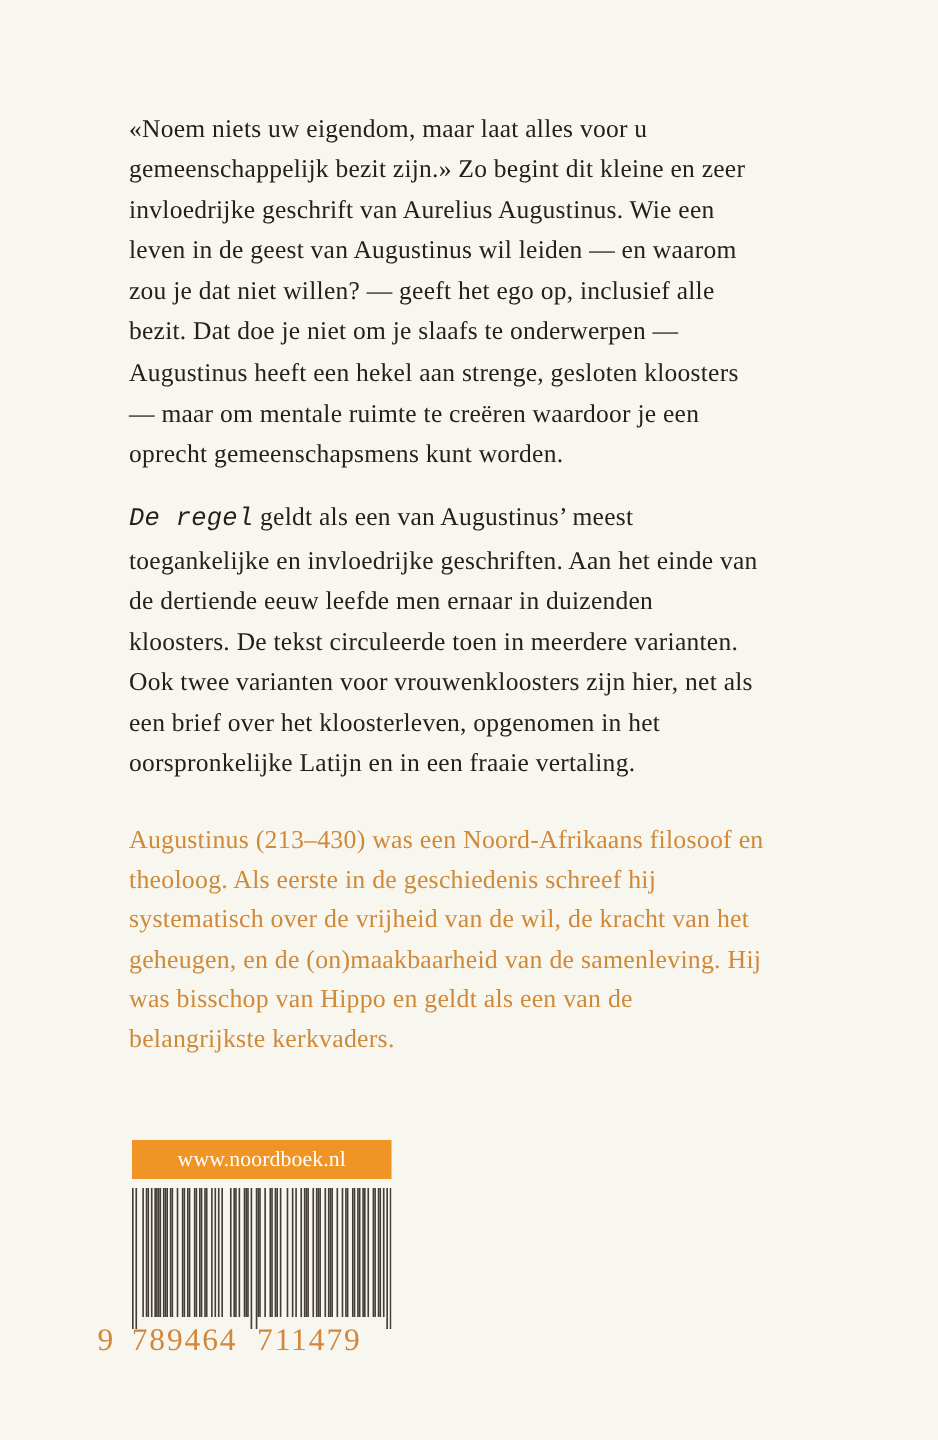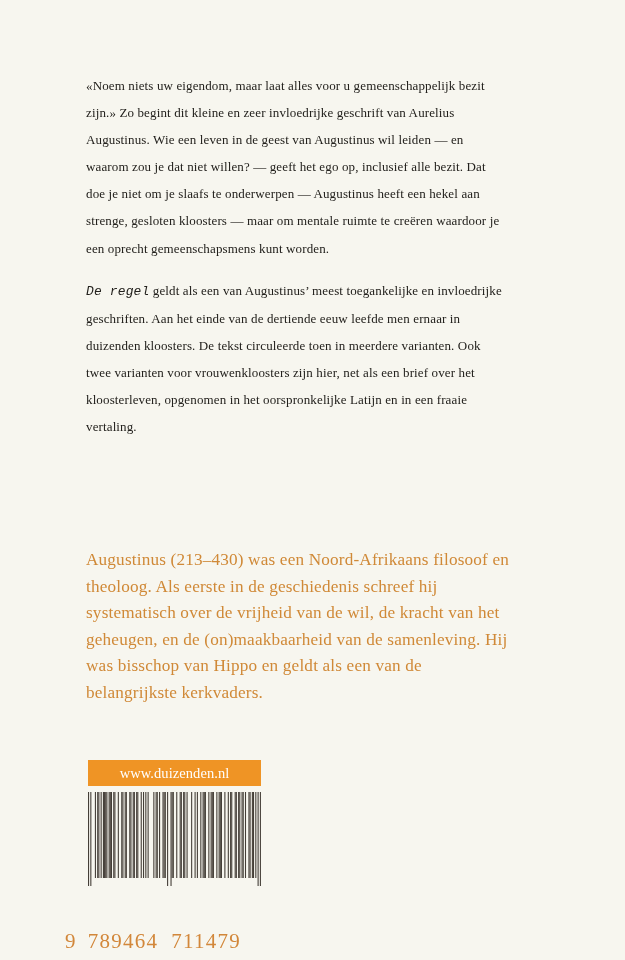--- a/index.html
+++ b/index.html
@@ -22,21 +22,21 @@
   }
 
   .content {
     position: absolute;
     left: 86px;
     top: 72px;
     width: 420px;
   }
 
   .para {
-    font-size: 13px;
+    font-size: 17px;
     line-height: 27.1px;
     color: #23211d;
     letter-spacing: 0.01em;
     margin: 0 0 15px 0;
     white-space: pre-line;
   }
   .para:last-child { margin-bottom: 0; }
 
   .para .ital {
     font-style: italic;
@@ -97,41 +97,40 @@
     position: absolute;
     left: -23px;
     top: 88px;
     width: 210px;
     height: 26px;
     color: #d2873a;
     font-size: 21px;
     line-height: 26px;
     letter-spacing: 0.06em;
     white-space: nowrap;
-    margin-top: 48px;
   }
   .isbn .g0 { margin-right: 11px; }
   .isbn .g1 { margin-right: 13px; }
 </style>
 </head>
 <body>
 
 <div class="cover">
 
   <div class="content">
     <p class="para">«Noem niets uw eigendom, maar laat alles voor u gemeenschappelijk bezit zijn.» Zo begint dit kleine en zeer invloedrijke geschrift van Aurelius Augustinus. Wie een leven in de geest van Augustinus wil leiden — en waarom zou je dat niet willen? — geeft het ego op, inclusief alle bezit. Dat doe je niet om je slaafs te onderwerpen — Augustinus heeft een hekel aan strenge, gesloten kloosters — maar om mentale ruimte te creëren waardoor je een oprecht gemeenschapsmens kunt worden.</p>
     <p class="para"><span class="ital">De regel</span><span> geldt als een van Augustinus’ meest toegankelijke en invloedrijke geschriften. Aan het einde van de dertiende eeuw leefde men ernaar in duizenden kloosters. De tekst circuleerde toen in meerdere varianten. Ook twee varianten voor vrouwenkloosters zijn hier, net als een brief over het kloosterleven, opgenomen in het oorspronkelijke Latijn en in een fraaie vertaling.</span></p>
   </div>
 
   <div class="bio-block">
     <p class="bio">Augustinus (213–430) was een Noord-Afrikaans filosoof en theoloog. Als eerste in de geschiedenis schreef hij systematisch over de vrijheid van de wil, de kracht van het geheugen, en de (on)maakbaarheid van de samenleving. Hij was bisschop van Hippo en geldt als een van de belangrijkste kerkvaders.</p>
   </div>
 
   <div class="url-banner">
-    <span>www.duizenden.nl</span>
+    <span>www.noordboek.nl</span>
   </div>
 
   <div class="barcode-wrap">
     <svg class="barcode-bars" viewBox="0 0 173 94" preserveAspectRatio="none" id="barcode-svg">
         <rect x="0.000" y="0" width="1.088" height="94" fill="#443e37"></rect>
         <rect x="2.291" y="0" width="1.088" height="94" fill="#443e37"></rect>
         <rect x="6.874" y="0" width="1.088" height="86" fill="#443e37"></rect>
         <rect x="9.166" y="0" width="1.088" height="86" fill="#443e37"></rect>
         <rect x="10.311" y="0" width="1.088" height="86" fill="#443e37"></rect>
         <rect x="12.603" y="0" width="1.088" height="86" fill="#443e37"></rect>

